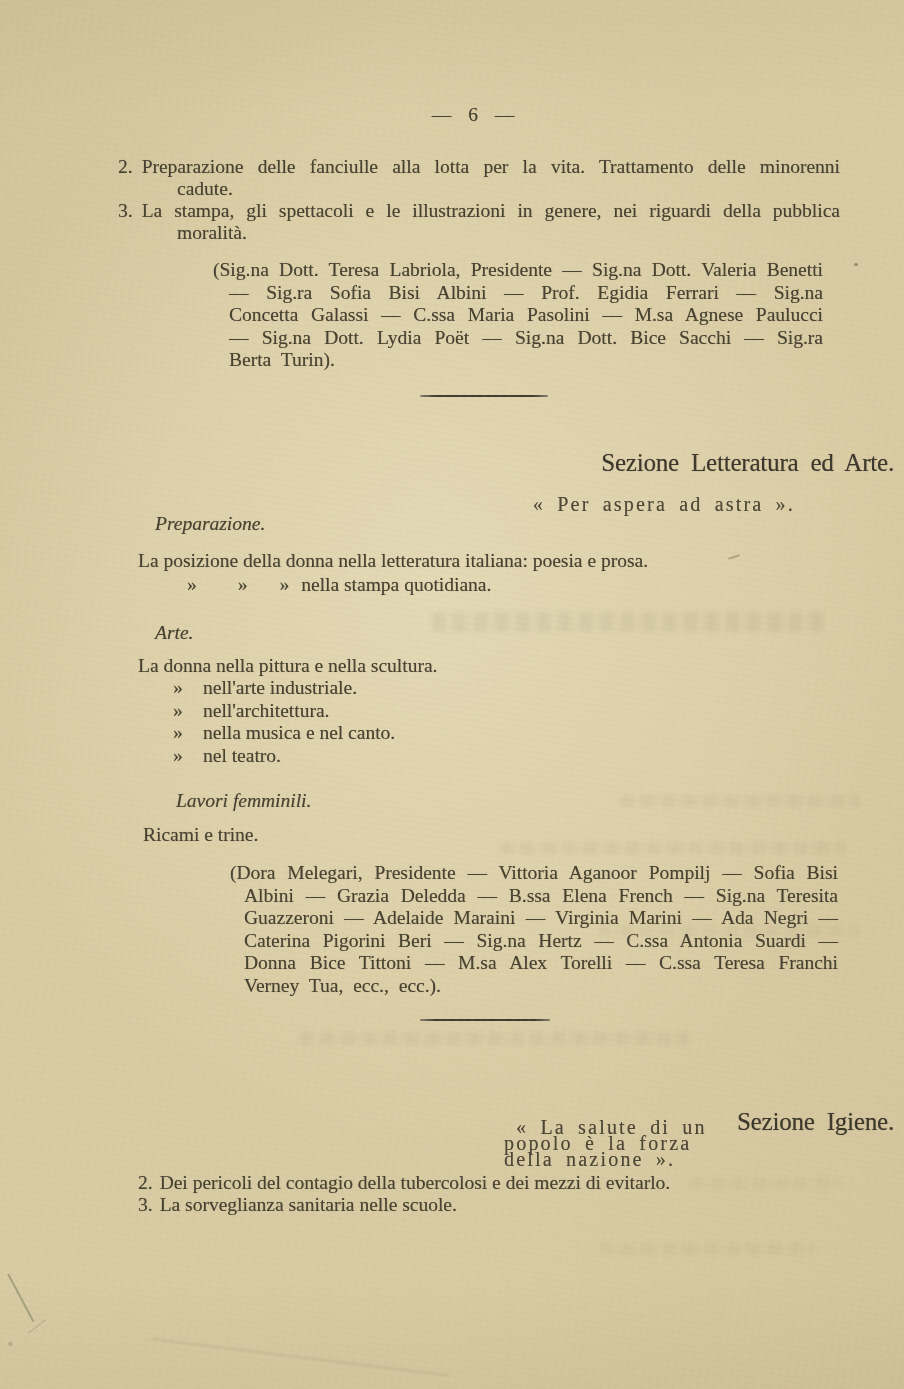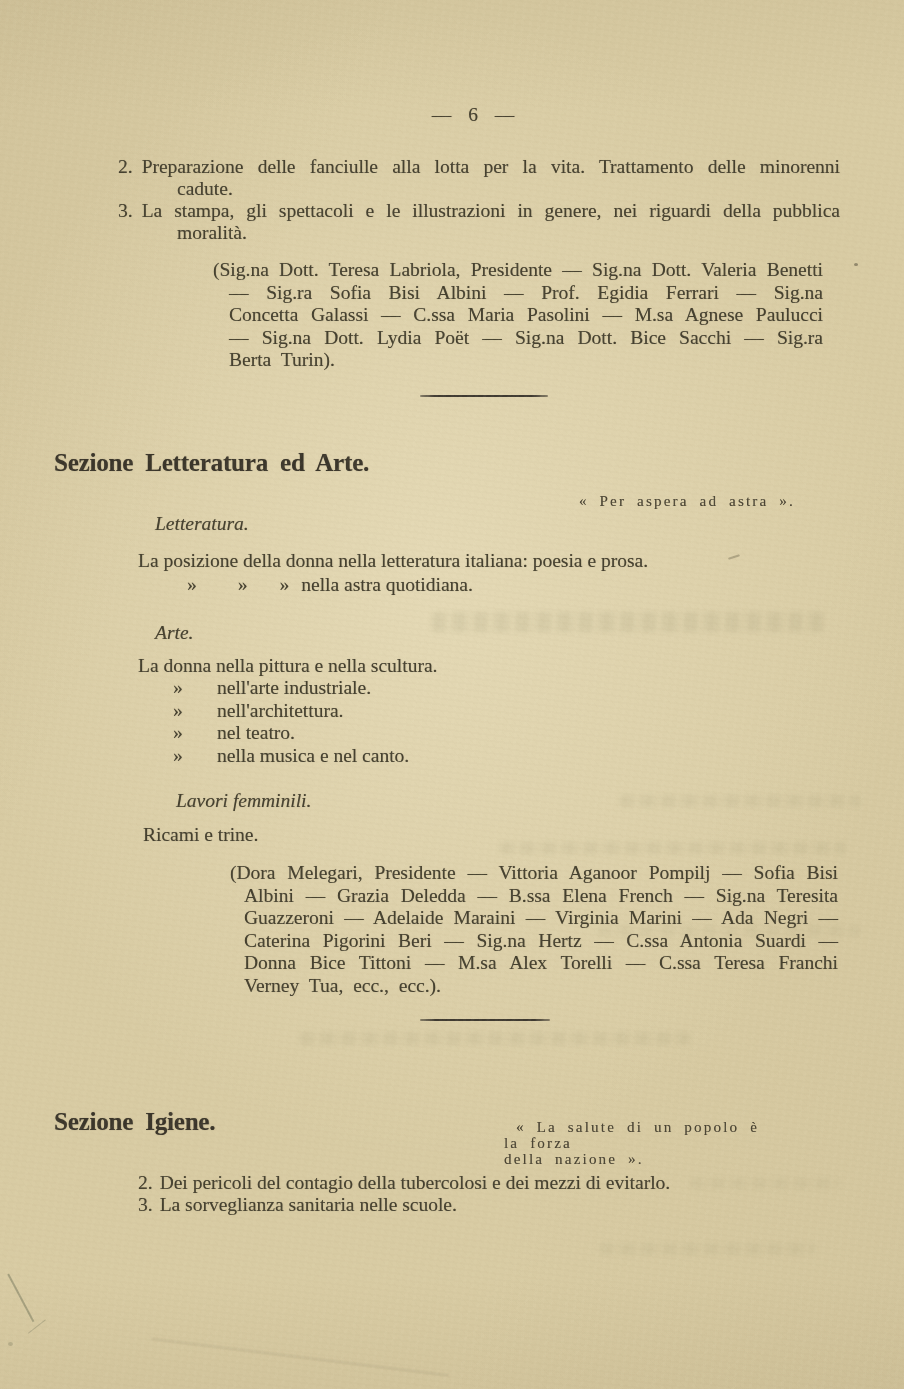--- a/index.html
+++ b/index.html
@@ -36,46 +36,46 @@
 
   .committee { text-align:justify; word-spacing:5px; line-height:22.5px;
                text-shadow:0.2px 0.2px 0.7px rgba(62,55,42,0.45); }
   .committee-1 { top:259px; left:213px; width:594px; padding-left:16px; text-indent:-16px; }
   .committee-2 { top:862px; left:217px; width:594px; padding-left:14px; text-indent:-14px;margin-left:13px; }
 
   .divider { height:2px; background:linear-gradient(90deg, rgba(63,58,49,.55), #3f3a31 12%, #3f3a31 88%, rgba(63,58,49,.55)); border-radius:1px; }
   .divider-1 { top:395px; left:420px; width:128px; }
   .divider-2 { top:1019px; left:420px; width:130px; }
 
-  .section-title { left:54px; width:840px; text-align:left; font-size:25px; font-weight:700;
+  .section-title { left:54px; width:840px; text-align:right; font-size:25px; font-weight:400;
                    letter-spacing:-0.2px; word-spacing:6px; color:#3a352a;
                    text-shadow:0.3px 0.3px 0.8px rgba(52,46,34,0.5); }
   .section-title-1 { top:449px; }
   .section-title-2 { top:1072px;margin-top:36px; }
 
-  .motto { font-size:15px; letter-spacing:2.2px; word-spacing:5px; color:#4a4434;
+  .motto { font-size:20px; letter-spacing:2.2px; word-spacing:5px; color:#4a4434;
            text-shadow:0.2px 0.2px 0.6px rgba(62,55,42,0.4); }
   .motto-1 { top:493px; left:400px; width:395px; text-align:right; }
   .motto-2 { top:1119px; left:504px; width:272px; line-height:16px; }
   .motto-2 .first-line { text-indent:12px; }
 
   .sub-label { font-style:italic; }
   .label-letteratura { top:513px; left:155px; }
   .lett-line1 { top:550px; left:138px; }
   .lett-line2 { top:574px; left:138px; }
   .lett-line2 .d1 { margin-left:49px; }
   .lett-line2 .d2 { margin-left:41px; }
   .lett-line2 .d3 { margin-left:32px; }
   .lett-line2 .dtext { margin-left:12px; }
 
   .label-arte { top:622px; left:155px; }
   .arte-line1 { top:655px; left:138px; }
   .arte-dittos { top:677px; left:138px; line-height:22.5px; }
   .arte-dittos .ditto { display:inline-block; width:10px; margin-left:35px; }
-  .arte-dittos .dtext { margin-left:34px; }
+  .arte-dittos .dtext { margin-left:20px; }
 
   .label-lavori { top:790px; left:176px; }
   .ricami-line { top:824px; left:143px; }
 
   .igiene-list { top:1172px; left:138px; width:730px; line-height:21.5px; }
   .ig-item .num { padding-right:7px; }
 
   
   .ghost { position:absolute; z-index:1; pointer-events:none; filter:blur(2.5px); opacity:.16;
            background:repeating-linear-gradient(90deg, rgba(125,122,88,.55) 0 13px, rgba(125,122,88,.12) 13px 21px);
@@ -121,33 +121,33 @@
     </div>
   </div>
 
   <div class="blk body-text committee committee-1"><span>(Sig.na Dott. </span><span class="it">Teresa Labriola</span><span>, Presidente — Sig.na Dott. </span><span class="it">Valeria Benetti</span><span> — Sig.ra </span><span class="it">Sofia Bisi Albini</span><span> — Prof. </span><span class="it">Egidia Ferrari</span><span> — Sig.na </span><span class="it">Concetta Galassi</span><span> — C.ssa </span><span class="it">Maria Pasolini</span><span> — M.sa </span><span class="it">Agnese Paulucci</span><span> — Sig.na Dott. </span><span class="it">Lydia Poët</span><span> — Sig.na Dott. </span><span class="it">Bice Sacchi</span><span> — Sig.ra </span><span class="it">Berta Turin</span><span>).</span></div>
 
   <div class="blk divider divider-1"></div>
 
   <div class="blk section-title section-title-1">Sezione Letteratura ed Arte.</div>
   <div class="blk motto motto-1">« Per aspera ad astra ».</div>
 
-  <div class="blk body-text sub-label label-letteratura">Letteratura.</div>
+  <div class="blk body-text sub-label label-letteratura">Preparazione.</div>
   <div class="blk body-text lett-line1">La posizione della donna nella letteratura italiana: poesia e prosa.</div>
   <div class="blk body-text lett-line2">
-    <span class="d1">»</span><span class="d2">»</span><span class="d3">»</span><span class="dtext">nella astra quotidiana.</span>
+    <span class="d1">»</span><span class="d2">»</span><span class="d3">»</span><span class="dtext">nella stampa quotidiana.</span>
   </div>
 
   <div class="blk body-text sub-label label-arte">Arte.</div>
   <div class="blk body-text arte-line1">La donna nella pittura e nella scultura.</div>
   <div class="blk body-text arte-dittos">
     <div><span class="ditto">»</span><span class="dtext">nell'arte industriale.</span></div>
     <div><span class="ditto">»</span><span class="dtext">nell'architettura.</span></div>
+    <div><span class="ditto">»</span><span class="dtext">nella musica e nel canto.</span></div>
     <div><span class="ditto">»</span><span class="dtext">nel teatro.</span></div>
-    <div><span class="ditto">»</span><span class="dtext">nella musica e nel canto.</span></div>
   </div>
 
   <div class="blk body-text sub-label label-lavori">Lavori femminili.</div>
   <div class="blk body-text ricami-line">Ricami e trine.</div>
 
   <div class="blk body-text committee committee-2"><span>(</span><span class="it">Dora Melegari</span><span>, Presidente — </span><span class="it">Vittoria Aganoor Pompilj</span><span> — </span><span class="it">Sofia Bisi Albini</span><span> — </span><span class="it">Grazia Deledda</span><span> — B.ssa </span><span class="it">Elena French</span><span> — Sig.na </span><span class="it">Teresita Guazzeroni</span><span> — </span><span class="it">Adelaide Maraini</span><span> — </span><span class="it">Virginia Marini</span><span> — </span><span class="it">Ada Negri</span><span> — </span><span class="it">Caterina Pigorini Beri</span><span> — Sig.na </span><span class="it">Hertz</span><span> — C.ssa </span><span class="it">Antonia Suardi</span><span> — Donna </span><span class="it">Bice Tittoni</span><span> — M.sa </span><span class="it">Alex Torelli</span><span> — C.ssa </span><span class="it">Teresa Franchi Verney Tua</span><span>, ecc., ecc.).</span></div>
 
   <div class="blk divider divider-2"></div>
 
   <div class="blk section-title section-title-2">Sezione Igiene.</div>

